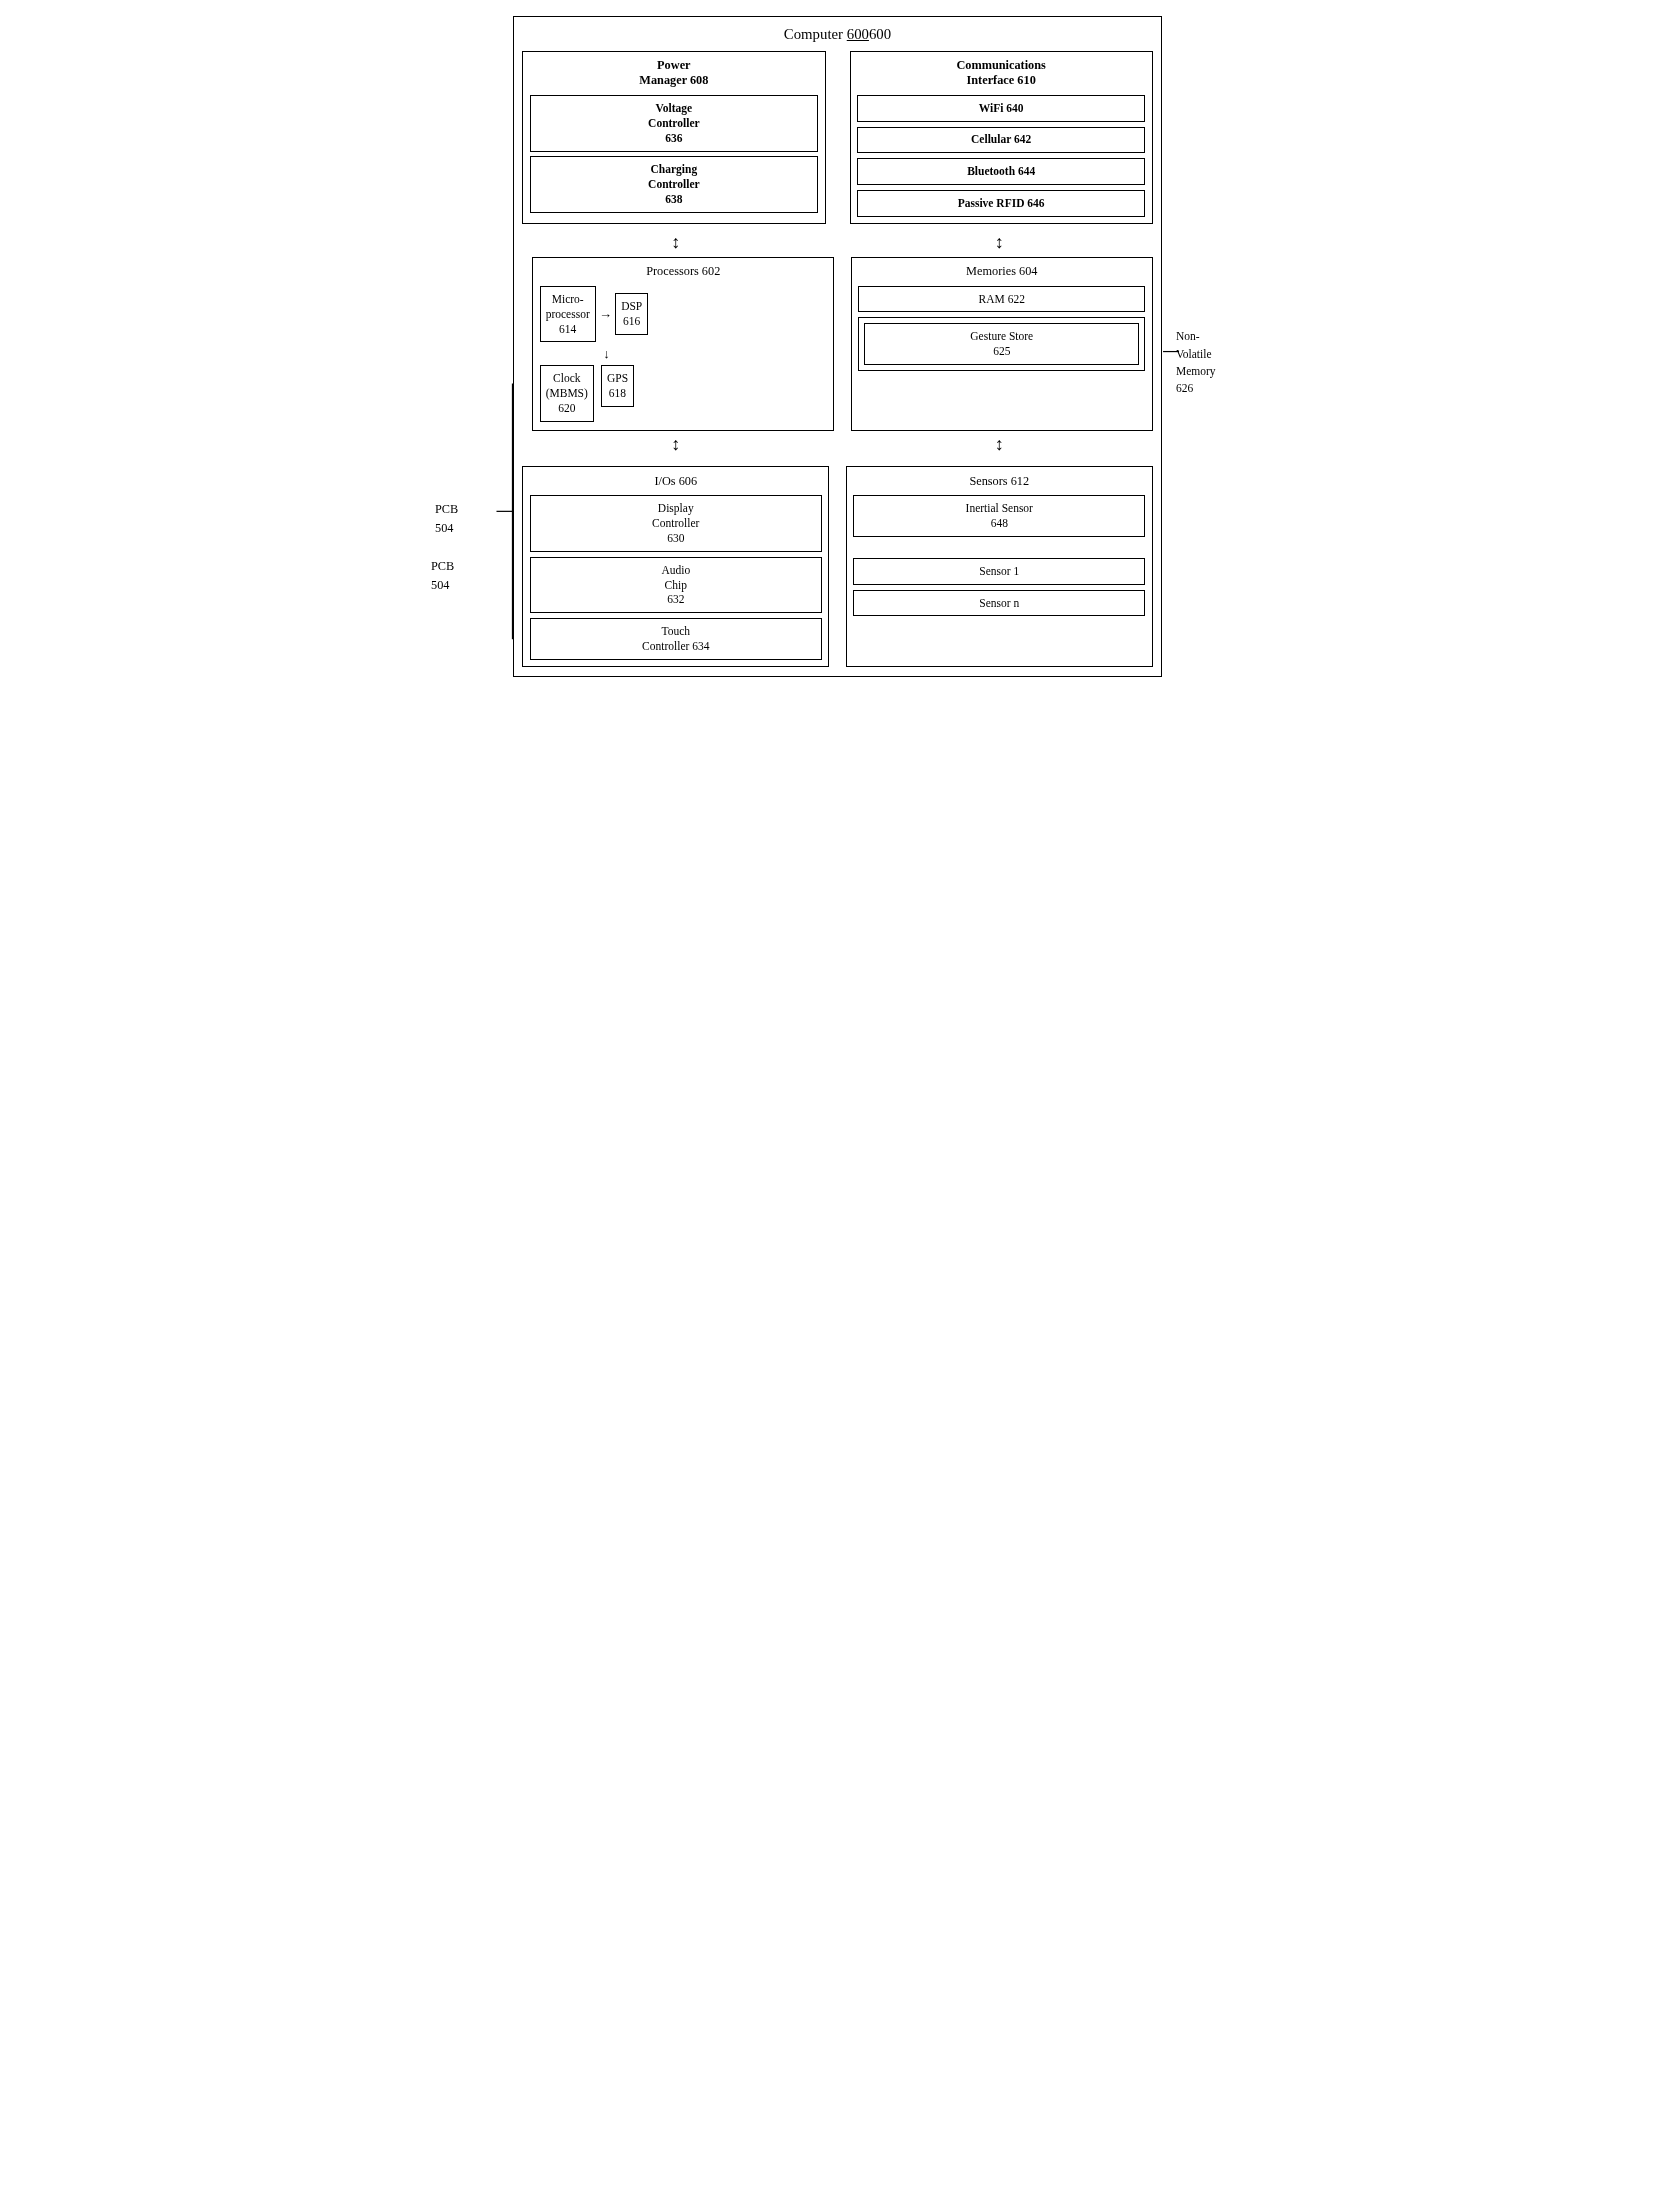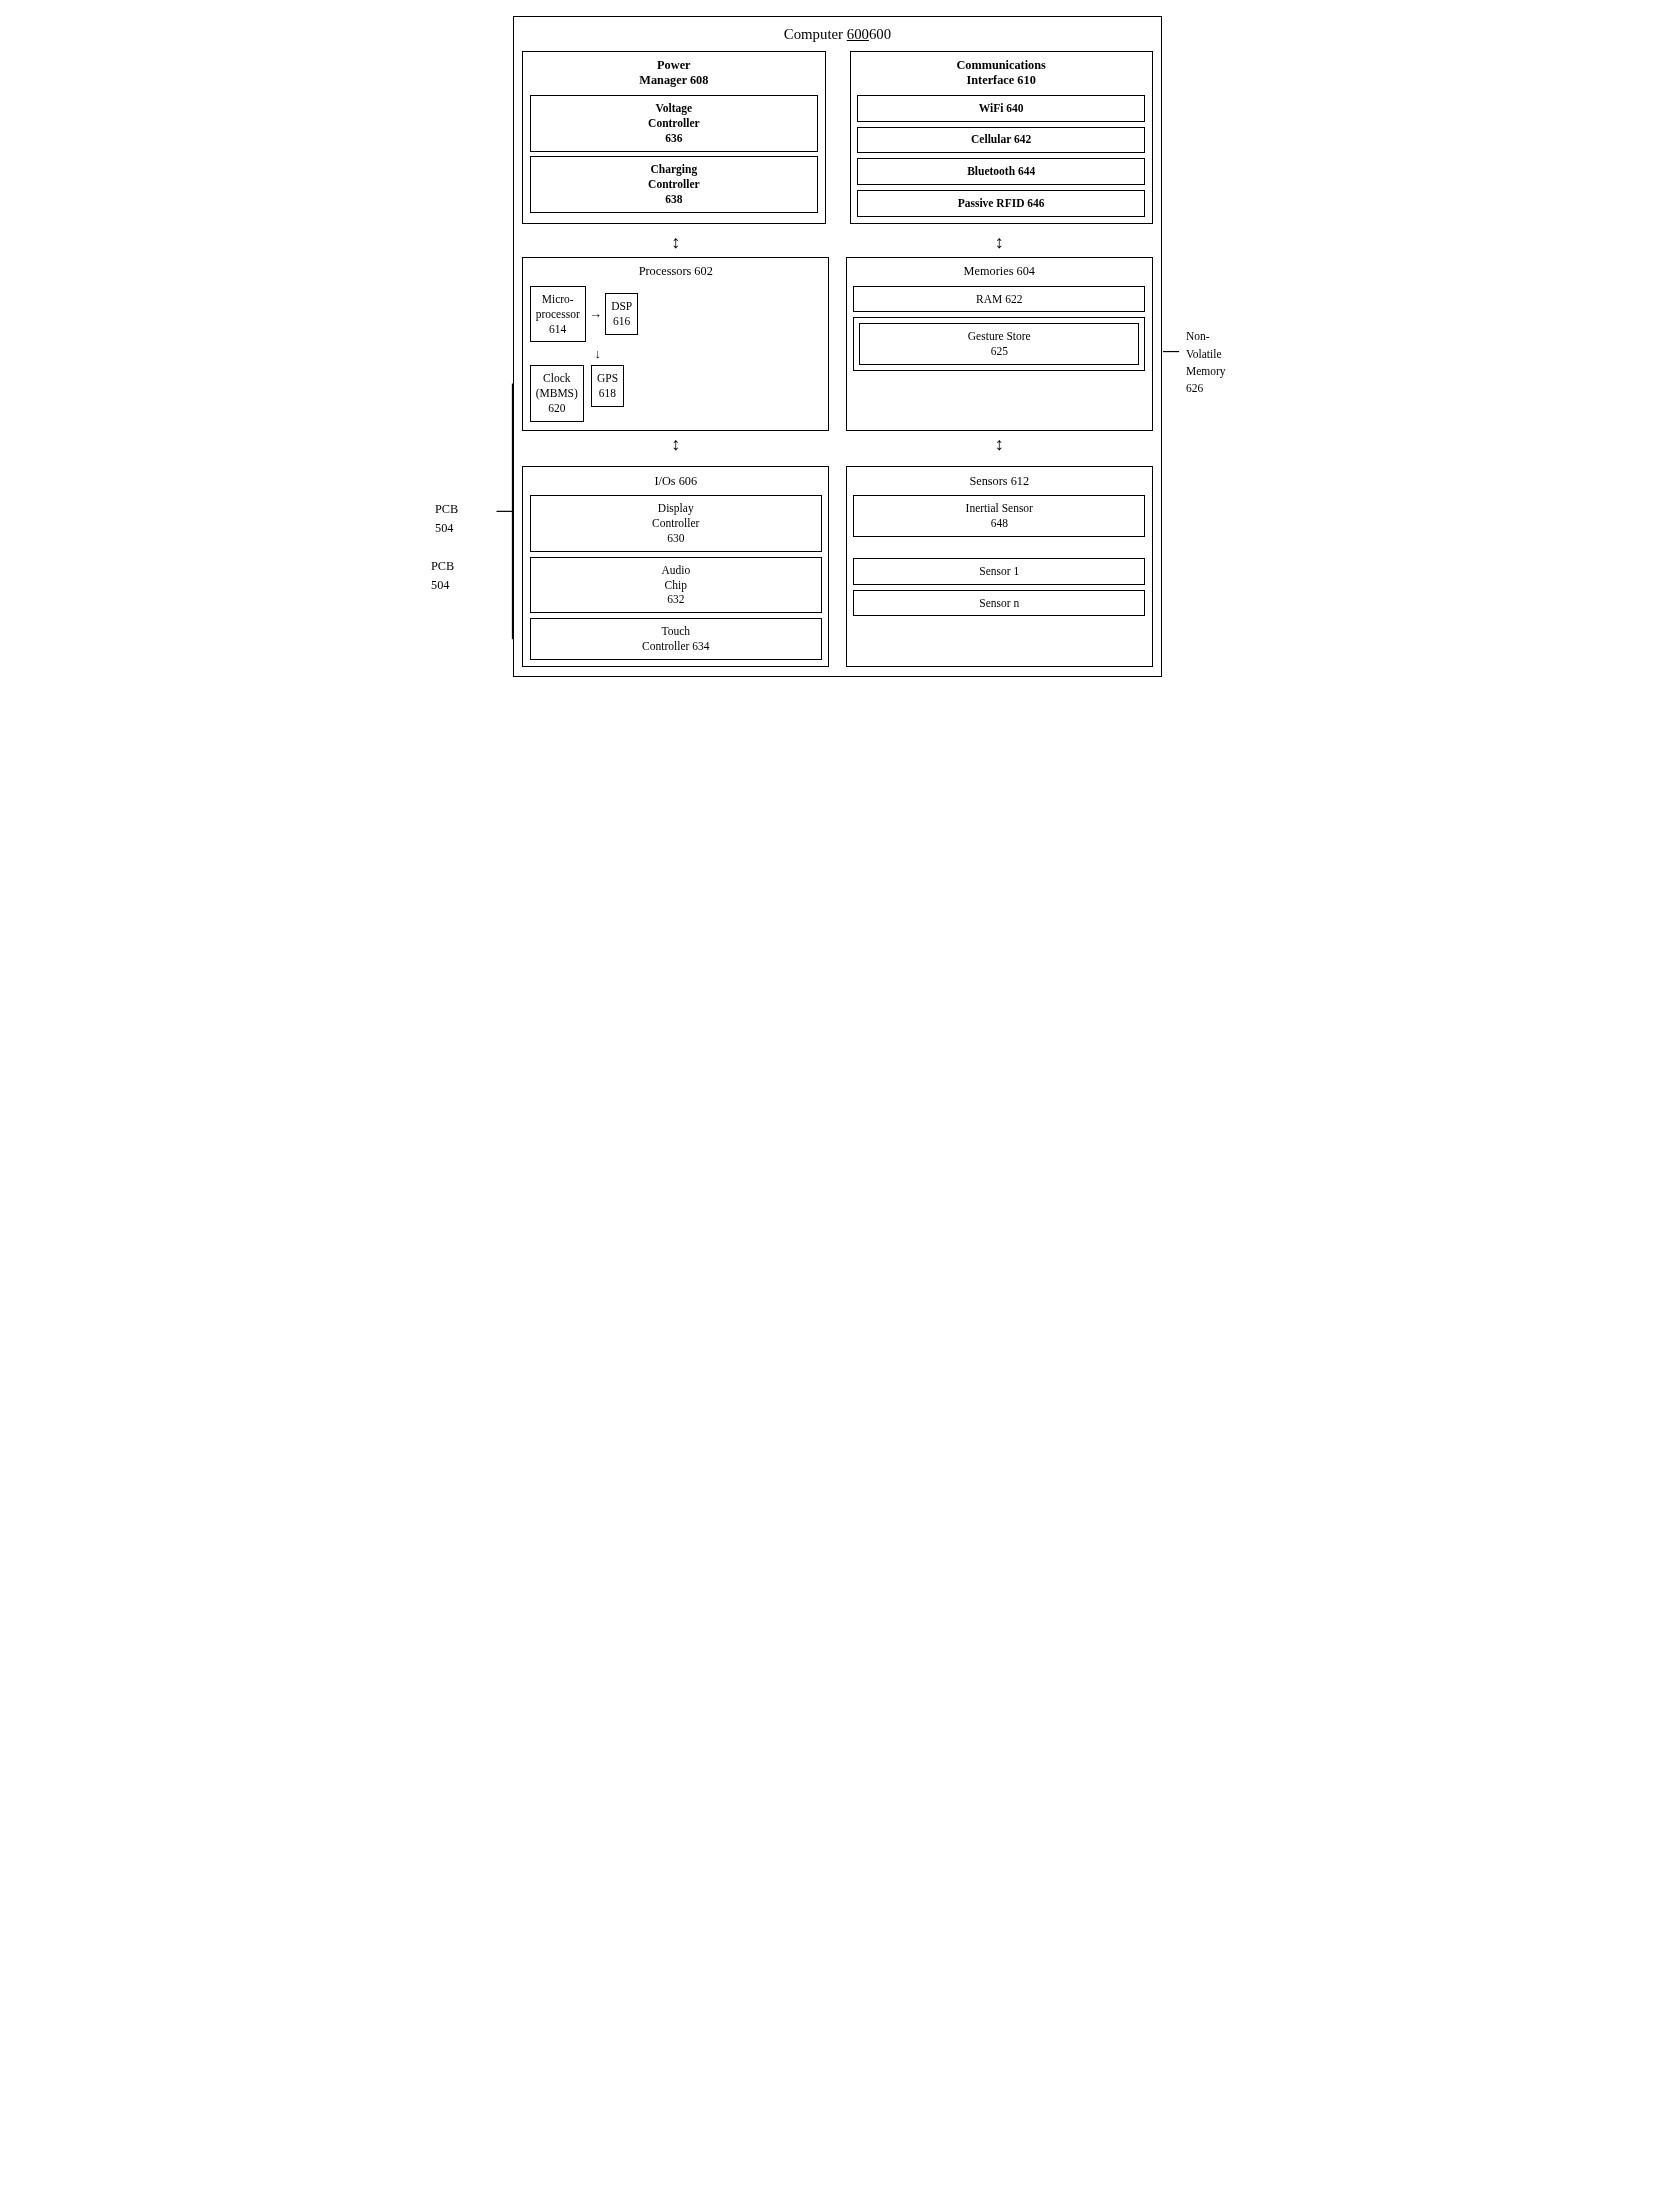--- a/index.html
+++ b/index.html
@@ -71,20 +71,21 @@
       flex: 1;
       text-align: center;
       font-size: 18px;
     }
 
     
     .middle-row {
       display: flex;
       gap: 16.4px;
       margin-bottom: 3.3px;
+      margin-left: 10px;
     }
     .proc-cell {
       border: 1.6px solid #000;
       text-align: center;
       padding: 4.9px;
       font-size: 11.5px;
       line-height: 1.3;
       position: relative;
     }
 
@@ -235,19 +236,19 @@
     </svg>
     <div style="position:absolute; left:-78px; top:484px; font-size:12.3px; font-family:'Times New Roman',serif; line-height:1.5;">PCB<br>504</div>
 
   </div>
 
   <div class="right-side" style="min-width:74px; position:relative;">
 
     <svg style="position:absolute; left:0; top:0; width:82px; height:100%; pointer-events:none; overflow:visible;" viewBox="0 0 100 826.375" width="82" height="678">
       <line x1="0" y1="420" x2="20" y2="420" stroke="#000" stroke-width="1.5"></line>
     </svg>
-    <div style="position:absolute; top:312px; left:24px; font-size:11.5px; line-height:1.5; font-family:'Times New Roman',serif;">
+    <div style="position:absolute; top:312px; left:14px; font-size:11.5px; line-height:1.5; font-family:'Times New Roman',serif;">
       Non-<br>Volatile<br>Memory<br>626
     </div>
   </div>
 
 </div>
 
 
 </body></html>

